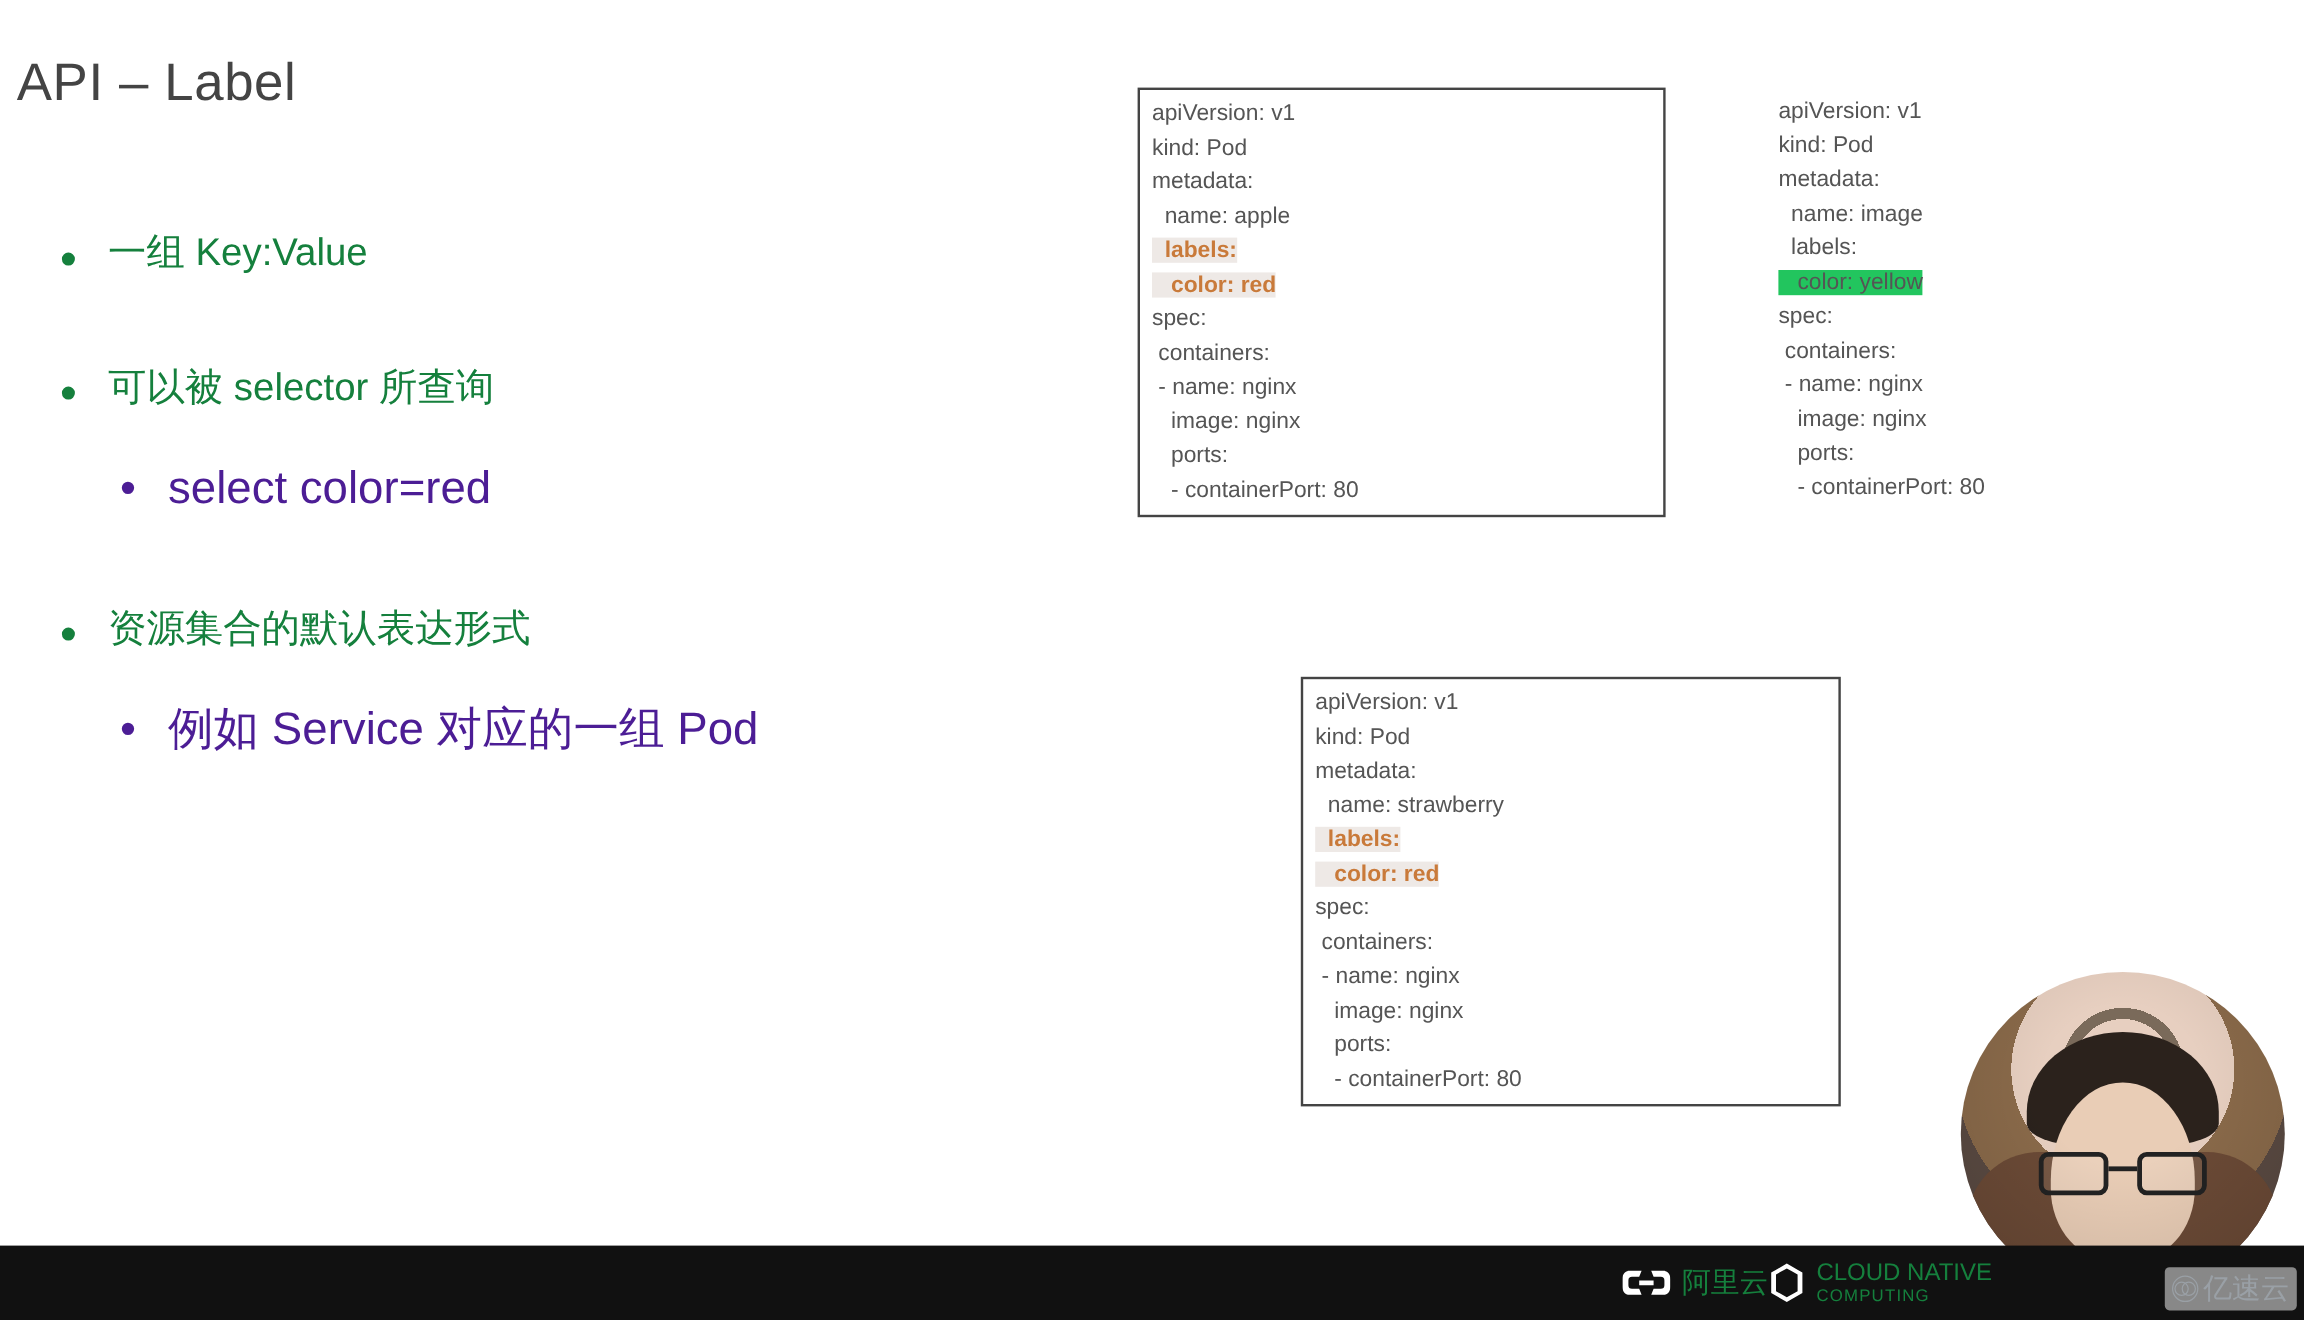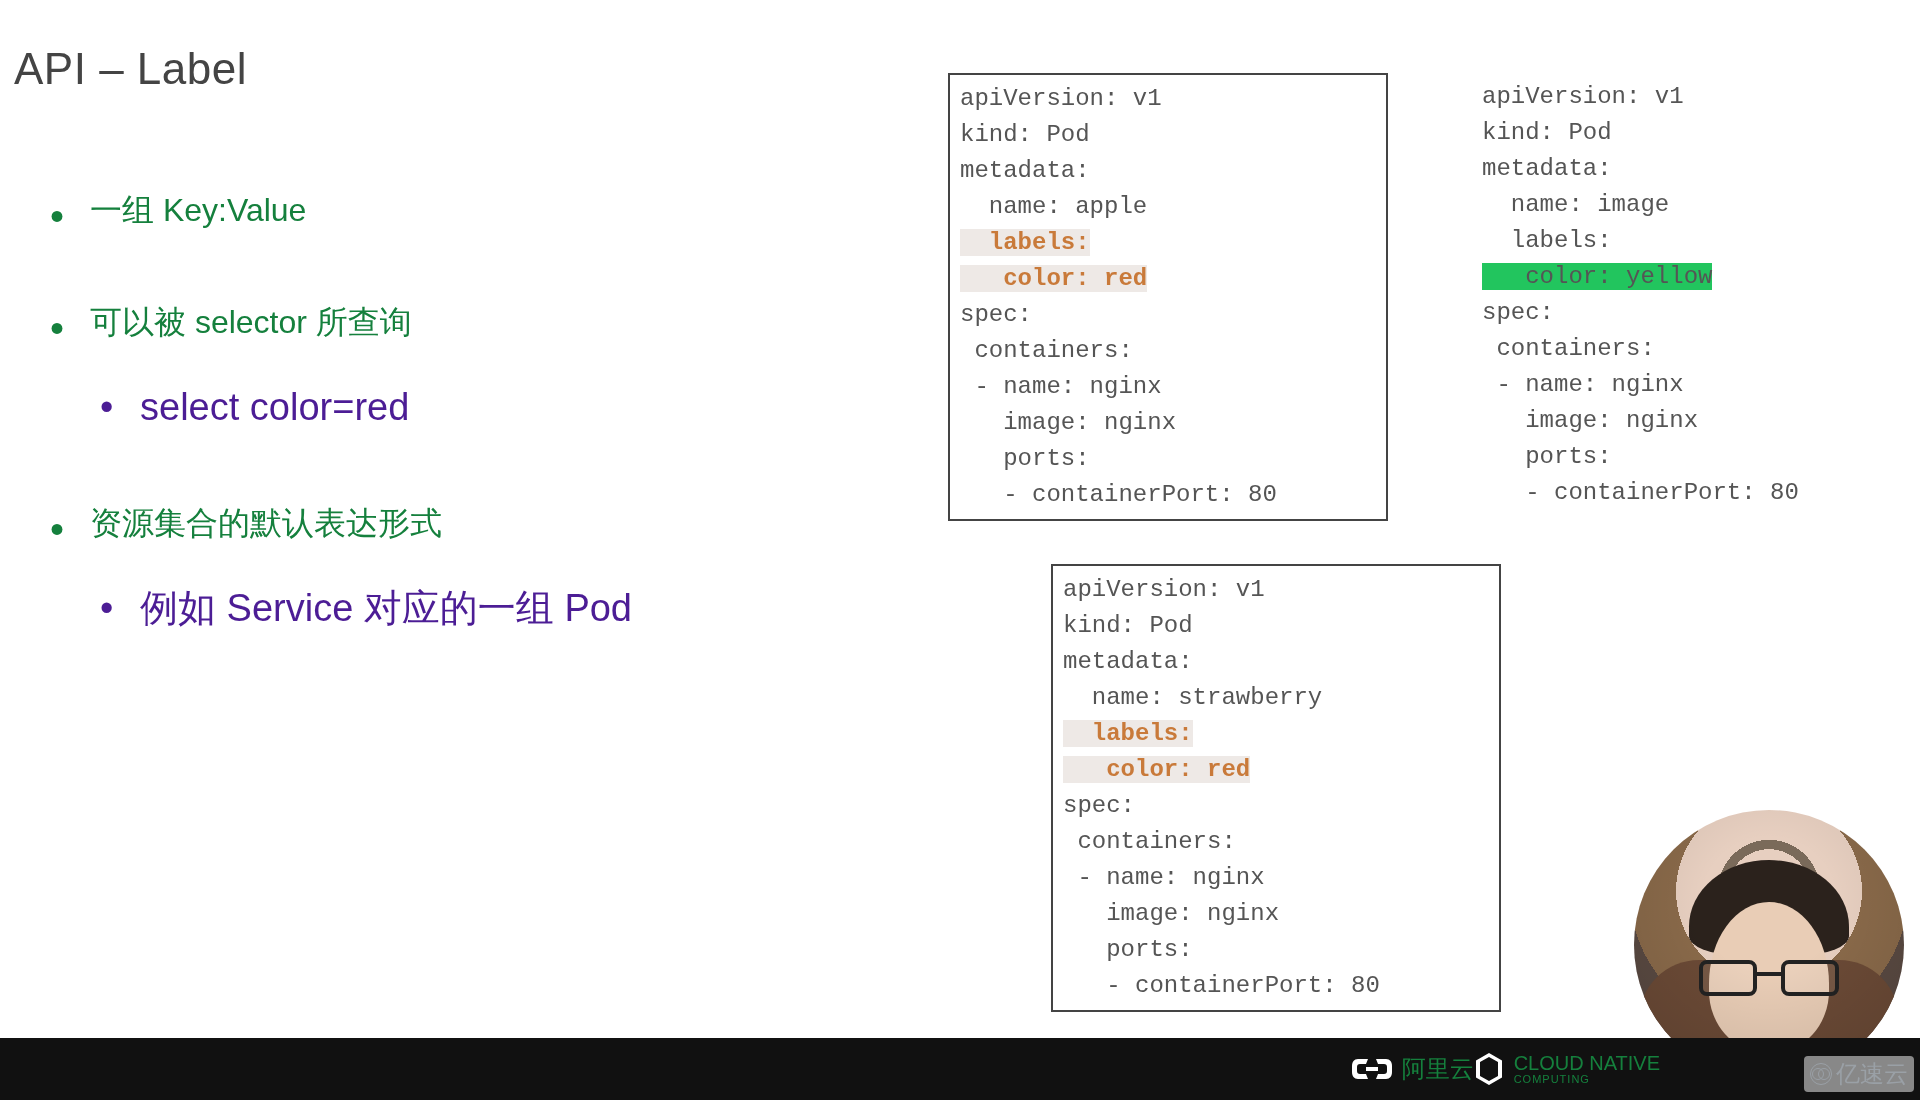--- a/index.html
+++ b/index.html
@@ -9,34 +9,34 @@
 
   .title { position: absolute; left: 14px; top: 44px; font-size: 44px; font-weight: 300; color: #444; letter-spacing: 0.5px; }
 
   .bullets { position: absolute; left: 40px; top: 190px; width: 820px; }
   .b1 { font-size: 32px; color: #15803d; margin-bottom: 70px; position: relative; padding-left: 50px; line-height: 1.3; }
   .b1::before { content: "•"; position: absolute; left: 10px; top: 0; font-size: 40px; }
   .b2 { font-size: 38px; color: #4c1d95; margin-top: -30px; margin-bottom: 70px; position: relative; padding-left: 100px; line-height: 1.3; }
   .b2::before { content: "•"; position: absolute; left: 60px; top: 0; font-size: 38px; }
 
   .codebox { position: absolute; border: 2px solid #444; padding: 6px 10px 6px 10px; }
-  .code { font-family: Liberation Mono, monospace; font-size: 24px; line-height: 1.5; color: #555; white-space: pre; }
+  .code { font-family: Liberation Sans, sans-serif; font-size: 19px; line-height: 1.5; color: #555; white-space: pre; }
   .hl { background: #eee9e6; color: #c97a3a; font-weight: bold; }
   .hl-plain { background: #22c55e; }
 
   .box1 { left: 948px; top: 73px; width: 440px; }
   .box2 { left: 1472px; top: 73px; width: 440px; border: none; }
-  .box3 { left: 1051px; top: 564px; width: 450px; }
+  .box3 { left: 1084px; top: 564px; width: 450px; }
 
   .footer-bar { position: absolute; left: 0; bottom: 0; right: 0; height: 62px; background: #111; display: flex; align-items: center; justify-content: flex-end; padding-right: 260px; color: #15803d; }
   .brand { display: flex; align-items: center; gap: 10px; font-size: 24px; font-weight: 500; }
   .brand-icon { display: inline-flex; align-items: center; justify-content: center; }
   .brand svg { fill: #fff; }
   .cn-text { font-size: 20px; line-height: 1; }
-  .cn-sub { font-size: 11px; letter-spacing: 1px; }
+  .cn-sub { font-size: 14px; letter-spacing: 1px; }
 
   .webcam { position: absolute; right: 16px; bottom: 20px; width: 270px; height: 270px; border-radius: 50%; background: radial-gradient(circle at 50% 30%, #e7cfc0 0 18%, #7a6a5a 18% 22%, #e7cfc0 22% 40%, #8a6a4a 40% 60%, #5a4a42 60% 100%); overflow: hidden; }
   .webcam::after { content: ""; position: absolute; inset: 0; background: radial-gradient(circle at 50% 35%, rgba(0,0,0,0) 30%, rgba(0,0,0,0.15) 100%); }
   .face { position: absolute; left: 50%; top: 92px; transform: translateX(-50%); width: 120px; height: 150px; background: #e9cdb6; border-radius: 55% 55% 50% 50% / 60% 60% 45% 45%; }
   .hair { position: absolute; left: 50%; top: 50px; transform: translateX(-50%); width: 160px; height: 95px; background: #2b221c; border-radius: 50% 50% 30% 30% / 70% 70% 20% 20%; }
   .glasses { position: absolute; left: 50%; top: 150px; transform: translateX(-50%); width: 140px; height: 36px; }
   .glasses .lens { position: absolute; top: 0; width: 58px; height: 36px; border: 4px solid #222; border-radius: 8px; background: rgba(255,255,255,0.08); }
   .glasses .l { left: 0; } .glasses .r { right: 0; }
   .glasses .bridge { position: absolute; left: 58px; right: 58px; top: 12px; height: 4px; background: #222; }
   .body { position: absolute; left: 50%; bottom: -40px; transform: translateX(-50%); width: 260px; height: 160px; background: #6b4a36; border-radius: 60px 60px 0 0; }

